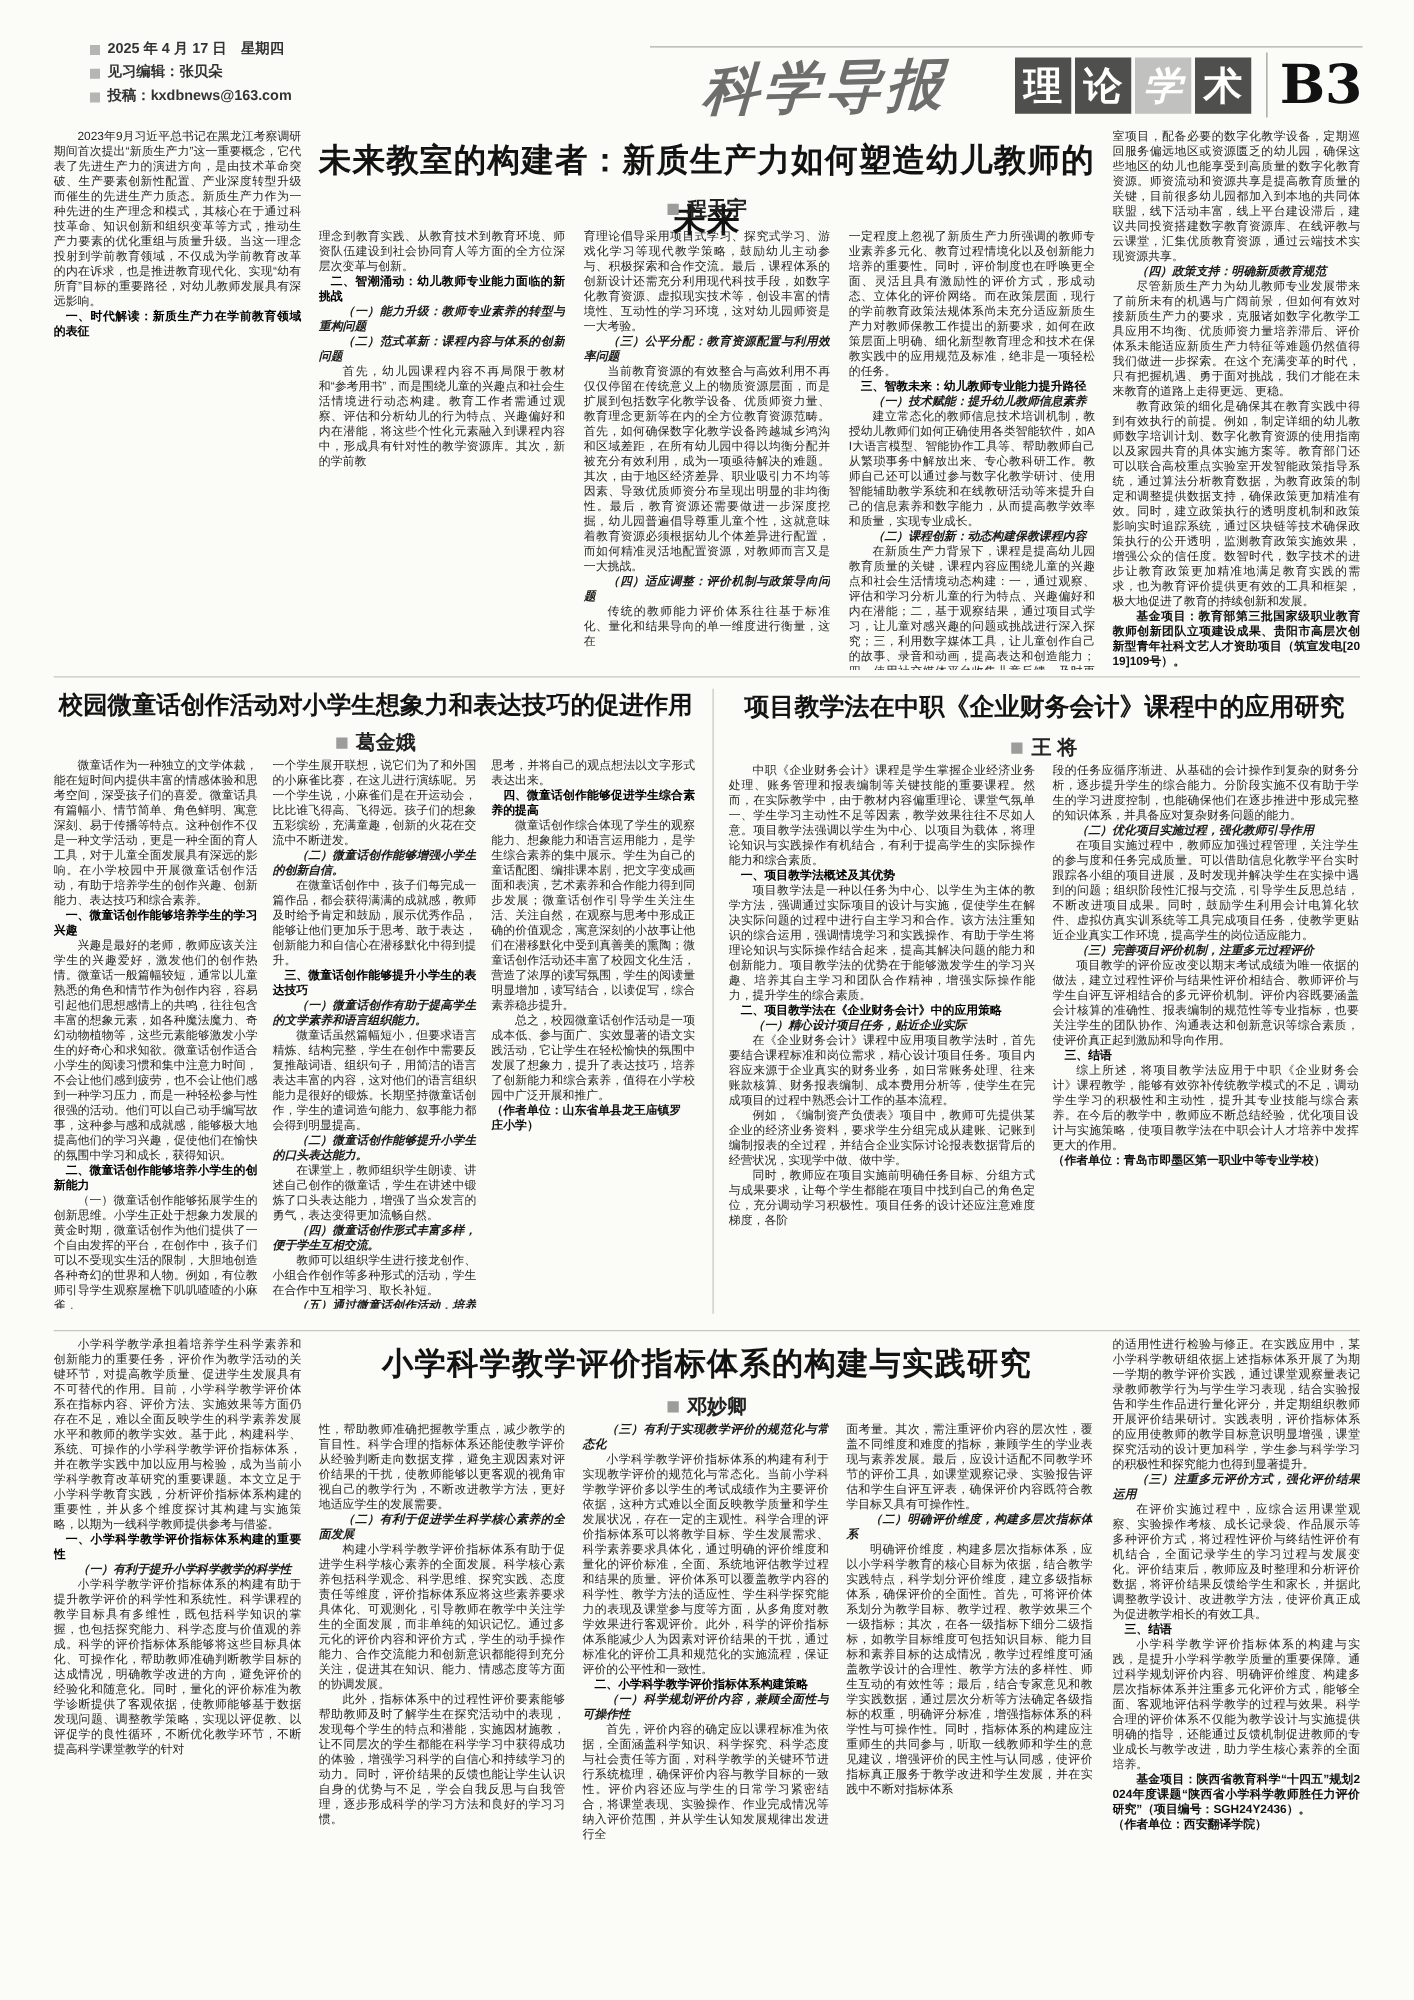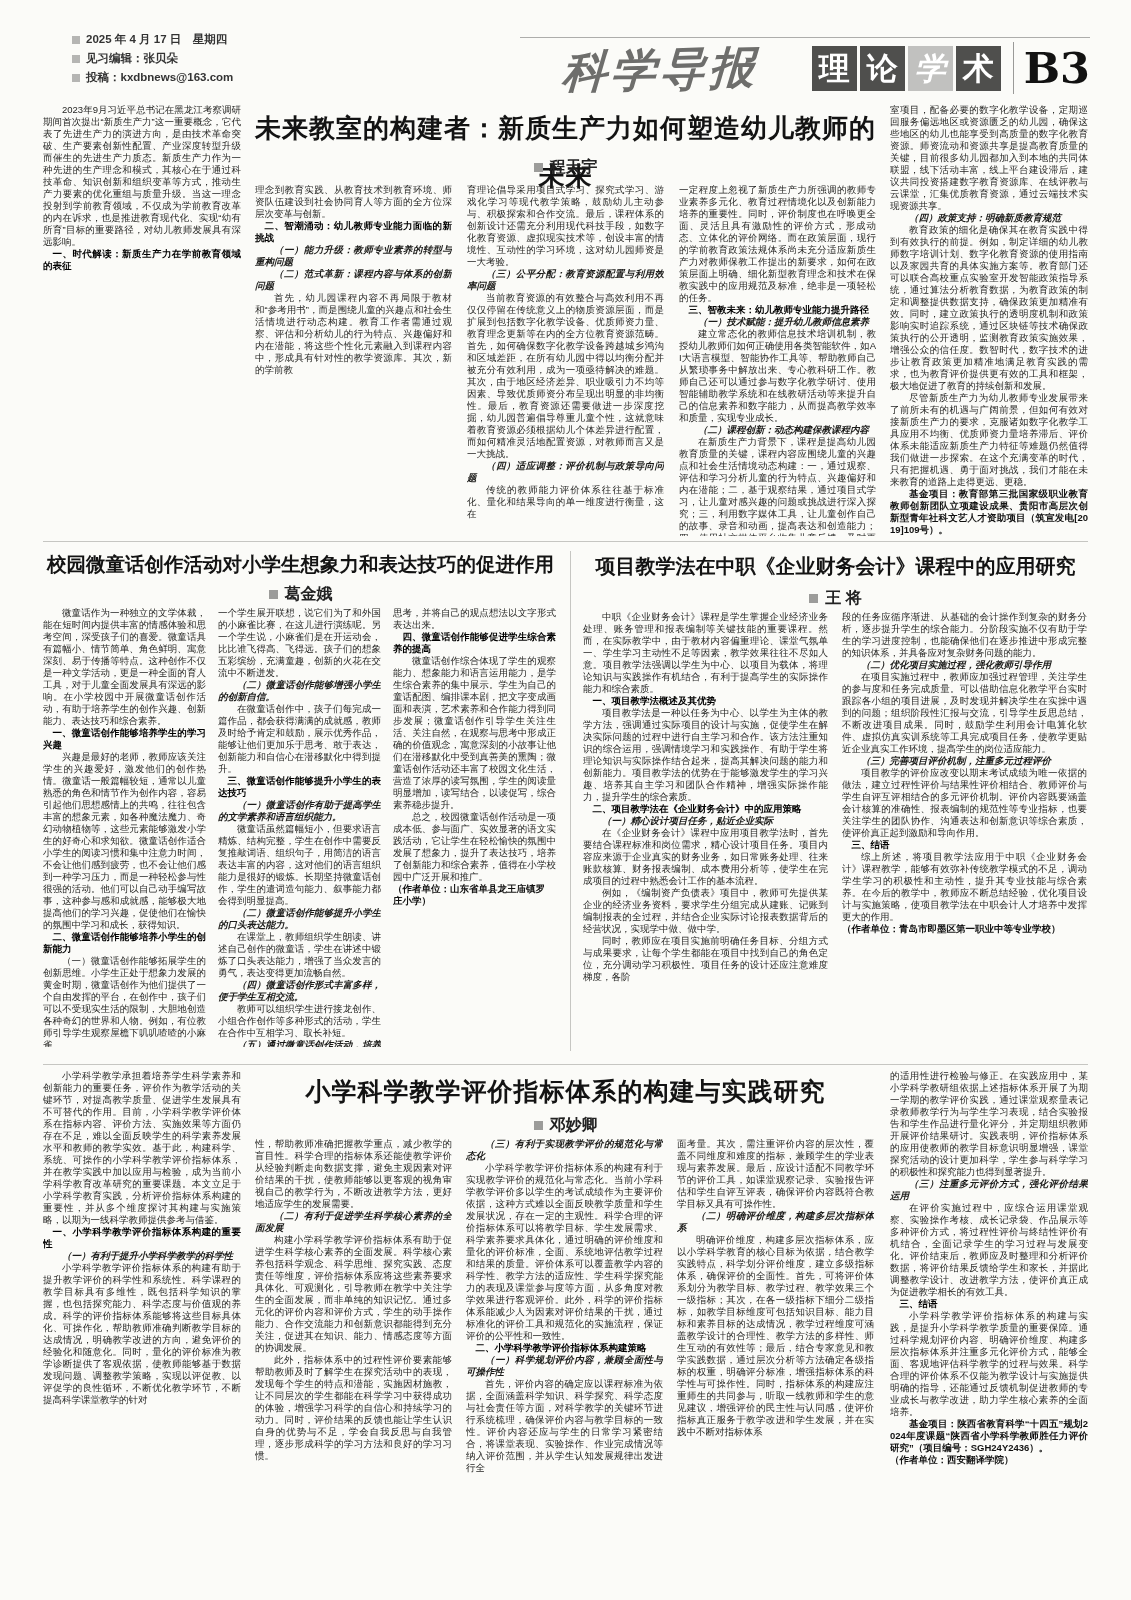--- a/index.html
+++ b/index.html
@@ -137,22 +137,22 @@
               <div class="blk blk-p">建立常态化的教师信息技术培训机制，教授幼儿教师们如何正确使用各类智能软件，如AI大语言模型、智能协作工具等、帮助教师自己从繁琐事务中解放出来、专心教科研工作。教师自己还可以通过参与数字化教学研讨、使用智能辅助教学系统和在线教研活动等来提升自己的信息素养和数字能力，从而提高教学效率和质量，实现专业成长。</div>
               <div class="blk blk-h3">（二）课程创新：动态构建保教课程内容</div>
               <div class="blk blk-p">在新质生产力背景下，课程是提高幼儿园教育质量的关键，课程内容应围绕儿童的兴趣点和社会生活情境动态构建：一，通过观察、评估和学习分析儿童的行为特点、兴趣偏好和内在潜能；二，基于观察结果，通过项目式学习，让儿童对感兴趣的问题或挑战进行深入探究；三，利用数字媒体工具，让儿童创作自己的故事、录音和动画，提高表达和创造能力；四，使用社交媒体平台收集儿童反馈，及时更新课程内容。当然，如果条件允许，也可以开发游戏化学习平台，将课程内容转化为游戏和挑战，通过积分、等级和奖励系统提升参与度。</div>
             </div>
         </div>
       </div>
       <div class="gap"></div>
       <div class="col side">
           <div class="blk blk-c">室项目，配备必要的数字化教学设备，定期巡回服务偏远地区或资源匮乏的幼儿园，确保这些地区的幼儿也能享受到高质量的数字化教育资源。师资流动和资源共享是提高教育质量的关键，目前很多幼儿园都加入到本地的共同体联盟，线下活动丰富，线上平台建设滞后，建议共同投资搭建数字教育资源库、在线评教与云课堂，汇集优质教育资源，通过云端技术实现资源共享。</div>
           <div class="blk blk-h3">（四）政策支持：明确新质教育规范</div>
+          <div class="blk blk-p">尽管新质生产力为幼儿教师专业发展带来了前所未有的机遇与广阔前景，但如何有效对接新质生产力的要求，克服诸如数字化教学工具应用不均衡、优质师资力量培养滞后、评价体系未能适应新质生产力特征等难题仍然值得我们做进一步探索。在这个充满变革的时代，只有把握机遇、勇于面对挑战，我们才能在未来教育的道路上走得更远、更稳。</div>
           <div class="blk blk-p">教育政策的细化是确保其在教育实践中得到有效执行的前提。例如，制定详细的幼儿教师数字培训计划、数字化教育资源的使用指南以及家园共育的具体实施方案等。教育部门还可以联合高校重点实验室开发智能政策指导系统，通过算法分析教育数据，为教育政策的制定和调整提供数据支持，确保政策更加精准有效。同时，建立政策执行的透明度机制和政策影响实时追踪系统，通过区块链等技术确保政策执行的公开透明，监测教育政策实施效果，增强公众的信任度。数智时代，数字技术的进步让教育政策更加精准地满足教育实践的需求，也为教育评价提供更有效的工具和框架，极大地促进了教育的持续创新和发展。</div>
-          <div class="blk blk-p">尽管新质生产力为幼儿教师专业发展带来了前所未有的机遇与广阔前景，但如何有效对接新质生产力的要求，克服诸如数字化教学工具应用不均衡、优质师资力量培养滞后、评价体系未能适应新质生产力特征等难题仍然值得我们做进一步探索。在这个充满变革的时代，只有把握机遇、勇于面对挑战，我们才能在未来教育的道路上走得更远、更稳。</div>
           <div class="blk blk-note">基金项目：教育部第三批国家级职业教育教师创新团队立项建设成果、贵阳市高层次创新型青年社科文艺人才资助项目（筑宣发电[2019]109号）。</div>
         </div>
     </div>
   </div>
 
   <hr class="rule">
 
   <div class="band b2">
     <div class="art-ml">
       <div class="headline">校园微童话创作活动对小学生想象力和表达技巧的促进作用</div>

